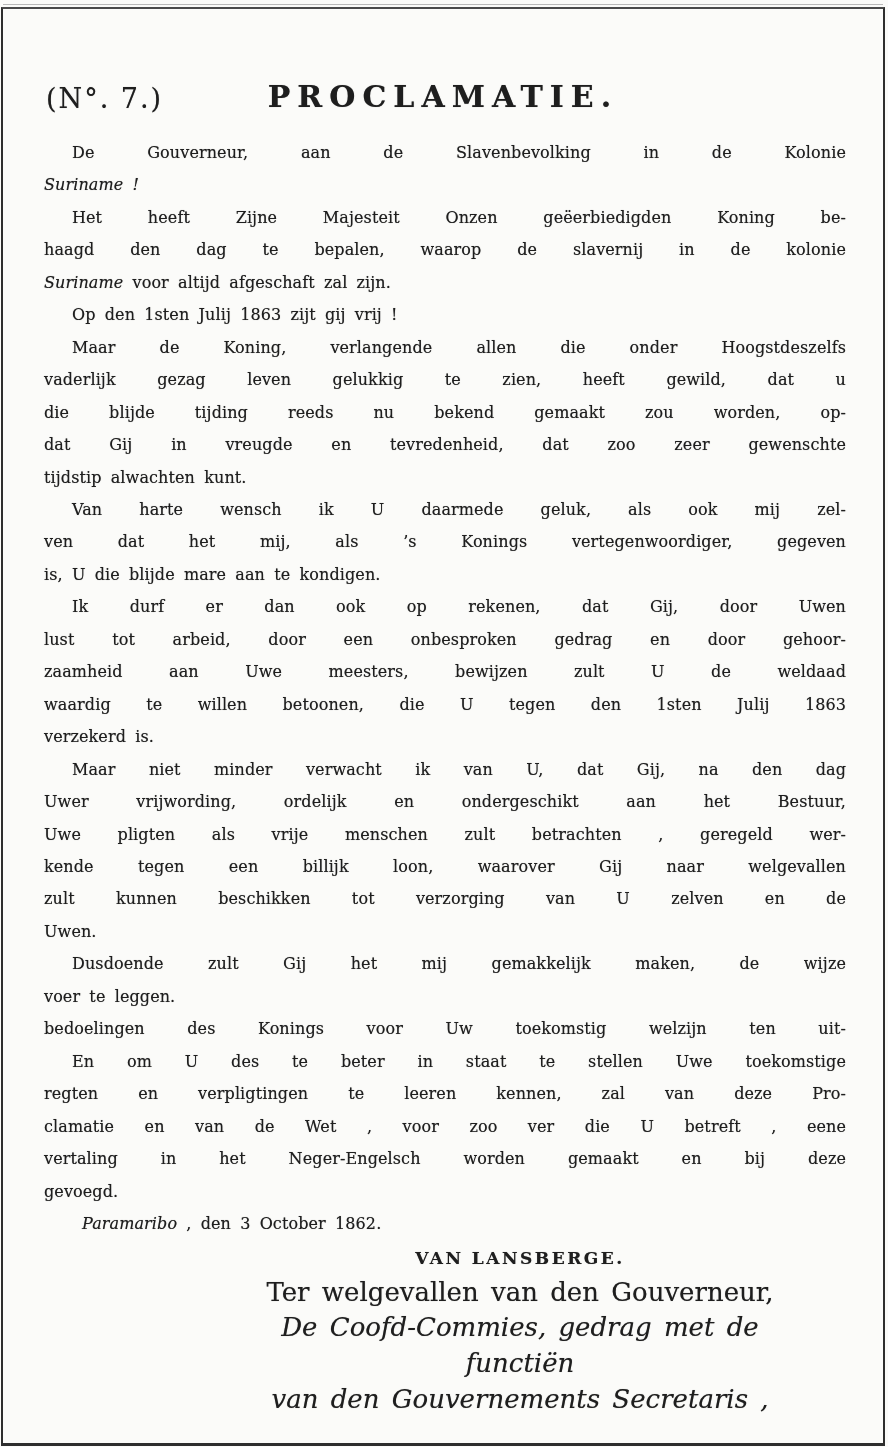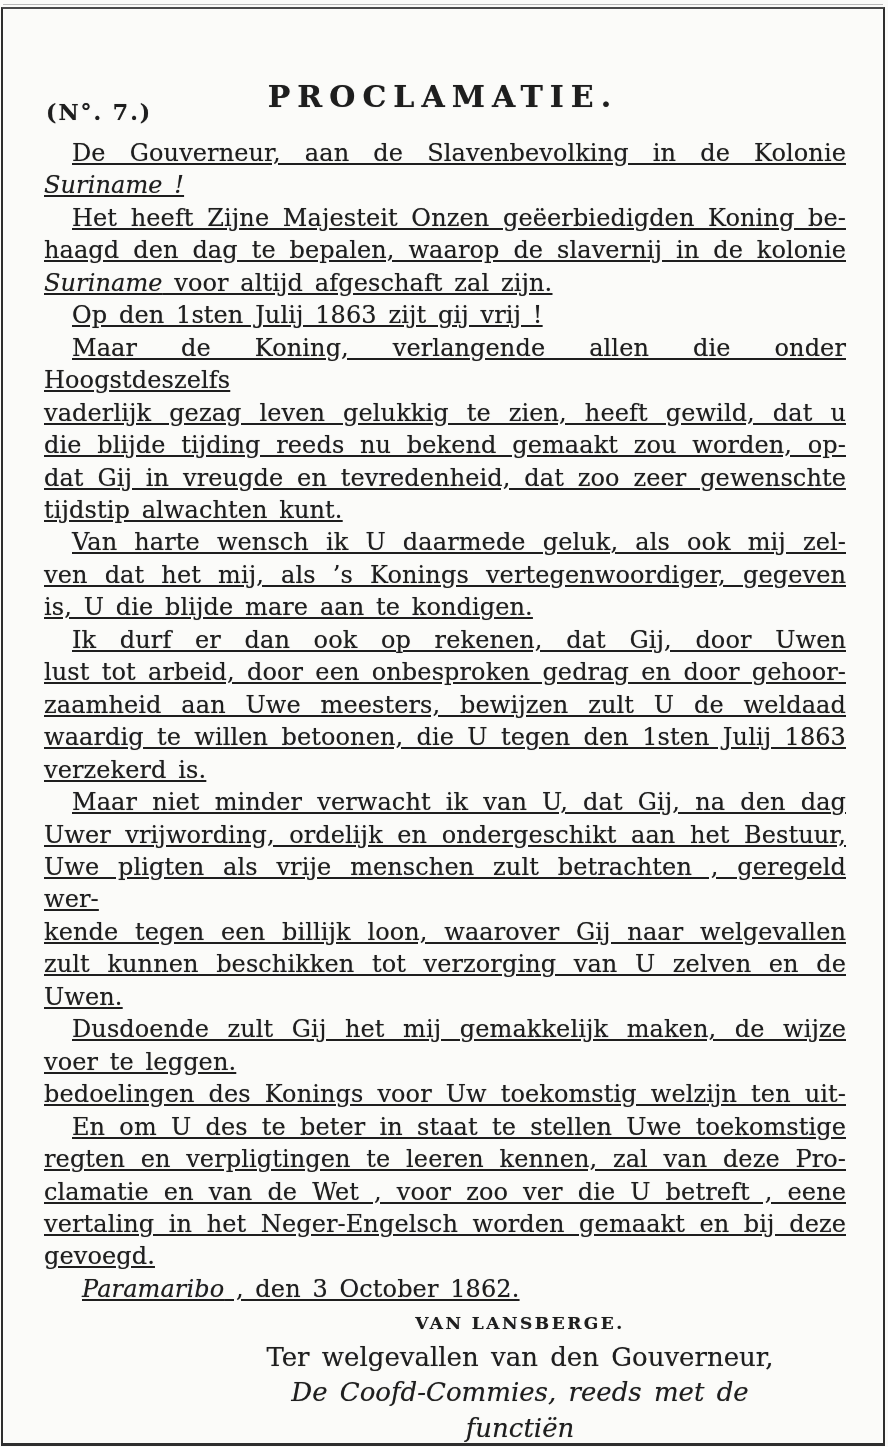--- a/index.html
+++ b/index.html
@@ -25,36 +25,35 @@
     position:absolute; left:0; right:0; top:-5px;
     border-top:1px solid #b9b9b9;
   }
   .content {
     position:absolute;
     left:44px; top:76px; width:802px;
     text-shadow:0 0 0.7px rgba(20,20,20,0.55);
   }
   .masthead { position:relative; height:61px; }
   .doc-number {
-    position:absolute; left:2px; top:23px;
-    font-size:22px; font-weight:700; letter-spacing:2px;
+    position:absolute; left:2px; top:7px;
+    font-size:27px; font-weight:400; letter-spacing:2px;
   }
   .doc-title {
     position:absolute; left:0; right:4px; top:0; margin:0;
     text-align:center;
     font-size:30px; font-weight:700; letter-spacing:7px;
     line-height:42px;
   }
   .line {
-    font-size:24px;
+    font-size:16px;
     line-height:32.45px;
     word-spacing:4px;
     letter-spacing:0.1px;
     text-align:left;
-    text-decoration:underline;
   }
   .line.just { text-align:justify; text-align-last:justify; }
   .line.indent { text-indent:28px; }
   .i { font-style:italic;text-align:center; }
   .dateline { text-indent:38px; }
   .signature {
     width:560px; margin-left:196px; margin-top:1px;
     text-align:center;
   }
   .sig-name   { font-size:17px; font-weight:700; letter-spacing:2.5px; line-height:34px; }
@@ -107,19 +106,19 @@
         <div class="line just"><span>clamatie en van de Wet , voor zoo ver die U betreft , eene</span></div>
         <div class="line just"><span>vertaling in het Neger-Engelsch worden gemaakt en bij deze</span></div>
         <div class="line"><span>gevoegd.</span></div>
       </section>
 
     <div class="line dateline"><span class="i">Paramaribo</span><span> , den 3 October 1862.</span></div>
 
     <div class="signature">
       <div class="sig-name">VAN LANSBERGE.</div>
       <div class="sig-roman">Ter welgevallen van den Gouverneur,</div>
-      <div class="sig-italic">De Coofd-Commies, reeds met de functiën</div>
+      <div class="sig-italic">De Coofd-Commies, gedrag met de functiën</div>
       <div class="sig-italic">van den Gouvernements Secretaris ,</div>
 
     </div>
 
   </div>
 </main>
 
 </body></html>

